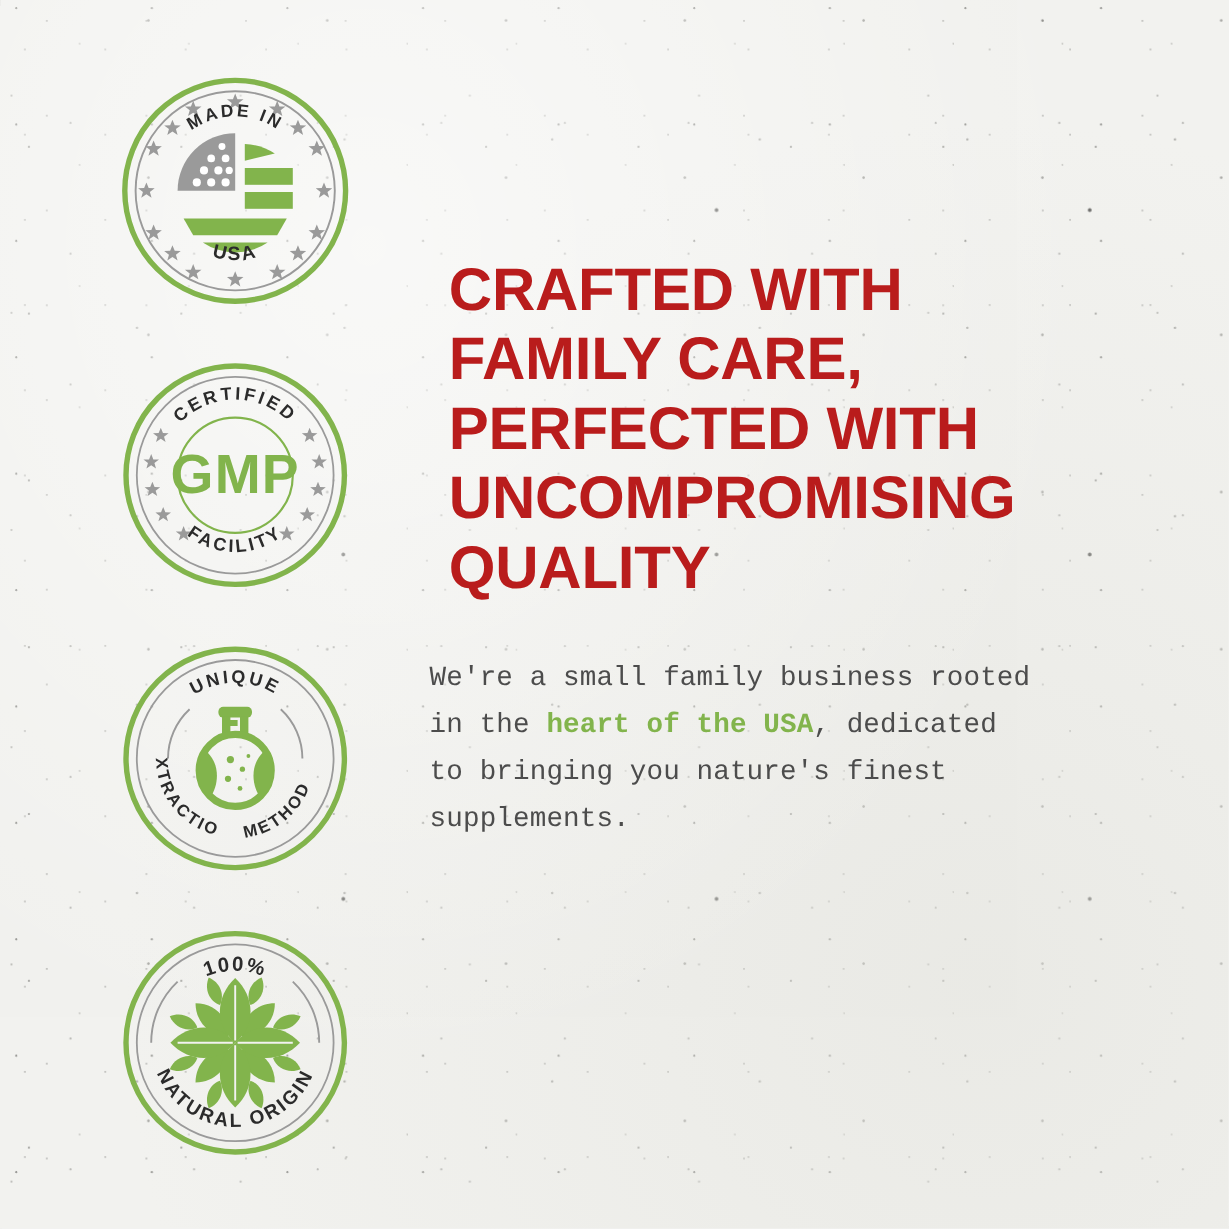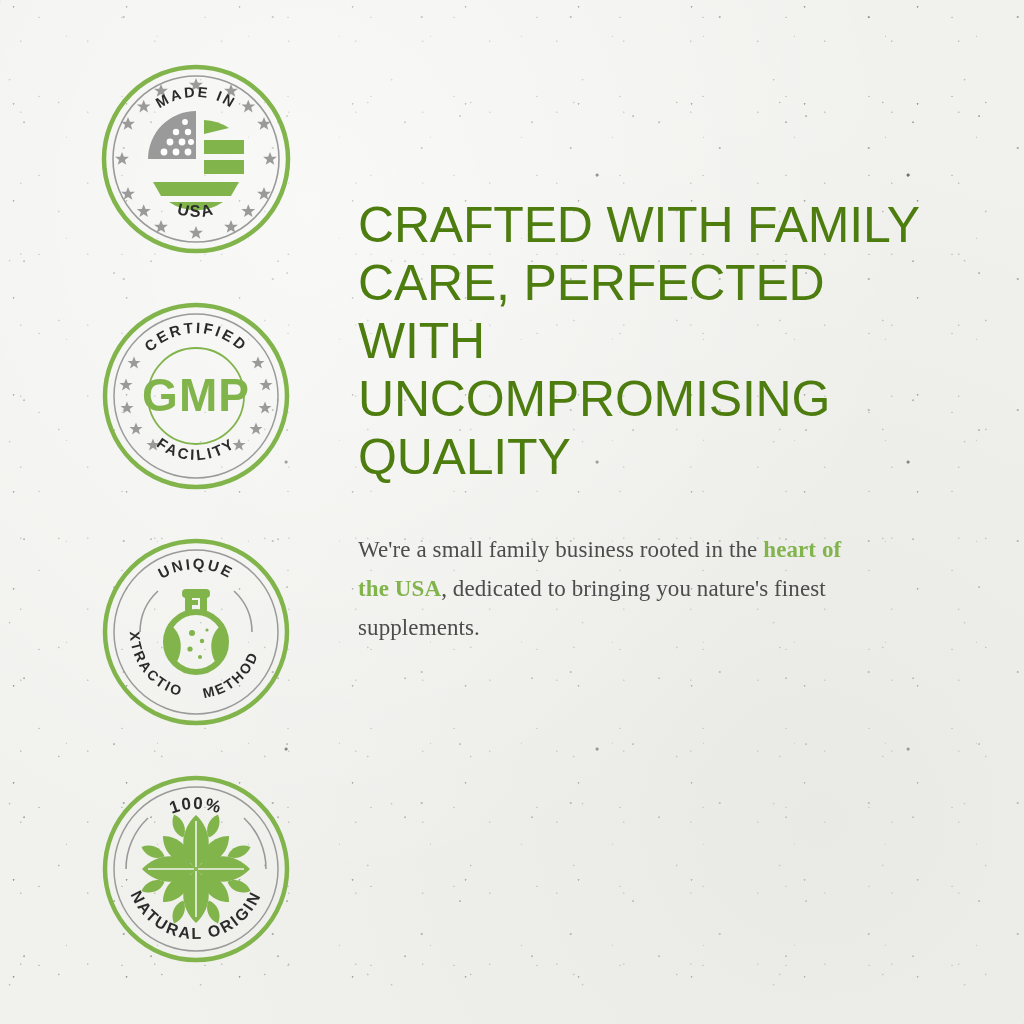--- a/index.html
+++ b/index.html
@@ -83,37 +83,37 @@
   }
 
   
   #content {
     position: absolute;
     left: 358px;
     top: 196px;
     width: 560px;
   }
   #headline {
-    margin: 0;
+    margin: 16px;
     font-family: "Liberation Sans Narrow", "Liberation Sans", sans-serif;
-    font-weight: normal;
+    font-weight: bold;
     font-size: 50px;
     line-height: 58px;
     letter-spacing: -0.2px;
-    color: #4d7c0f;
+    color: #b91c1c;
     text-transform: uppercase;
     width: 565px;
   }
   #body-copy {
     margin-top: 44px;
     width: 520px;
   }
   .para {
     margin: 0 17px 30px 0;
-    font-family: Liberation Serif, serif;
+    font-family: Liberation Mono, monospace;
     font-size: 23px;
     line-height: 39px;
     color: #4c4c4c;
     letter-spacing: 0.1px;
   }
   .para:last-child {
     margin-bottom: 0;
   }
   .hl {
     color: #82b44c;

